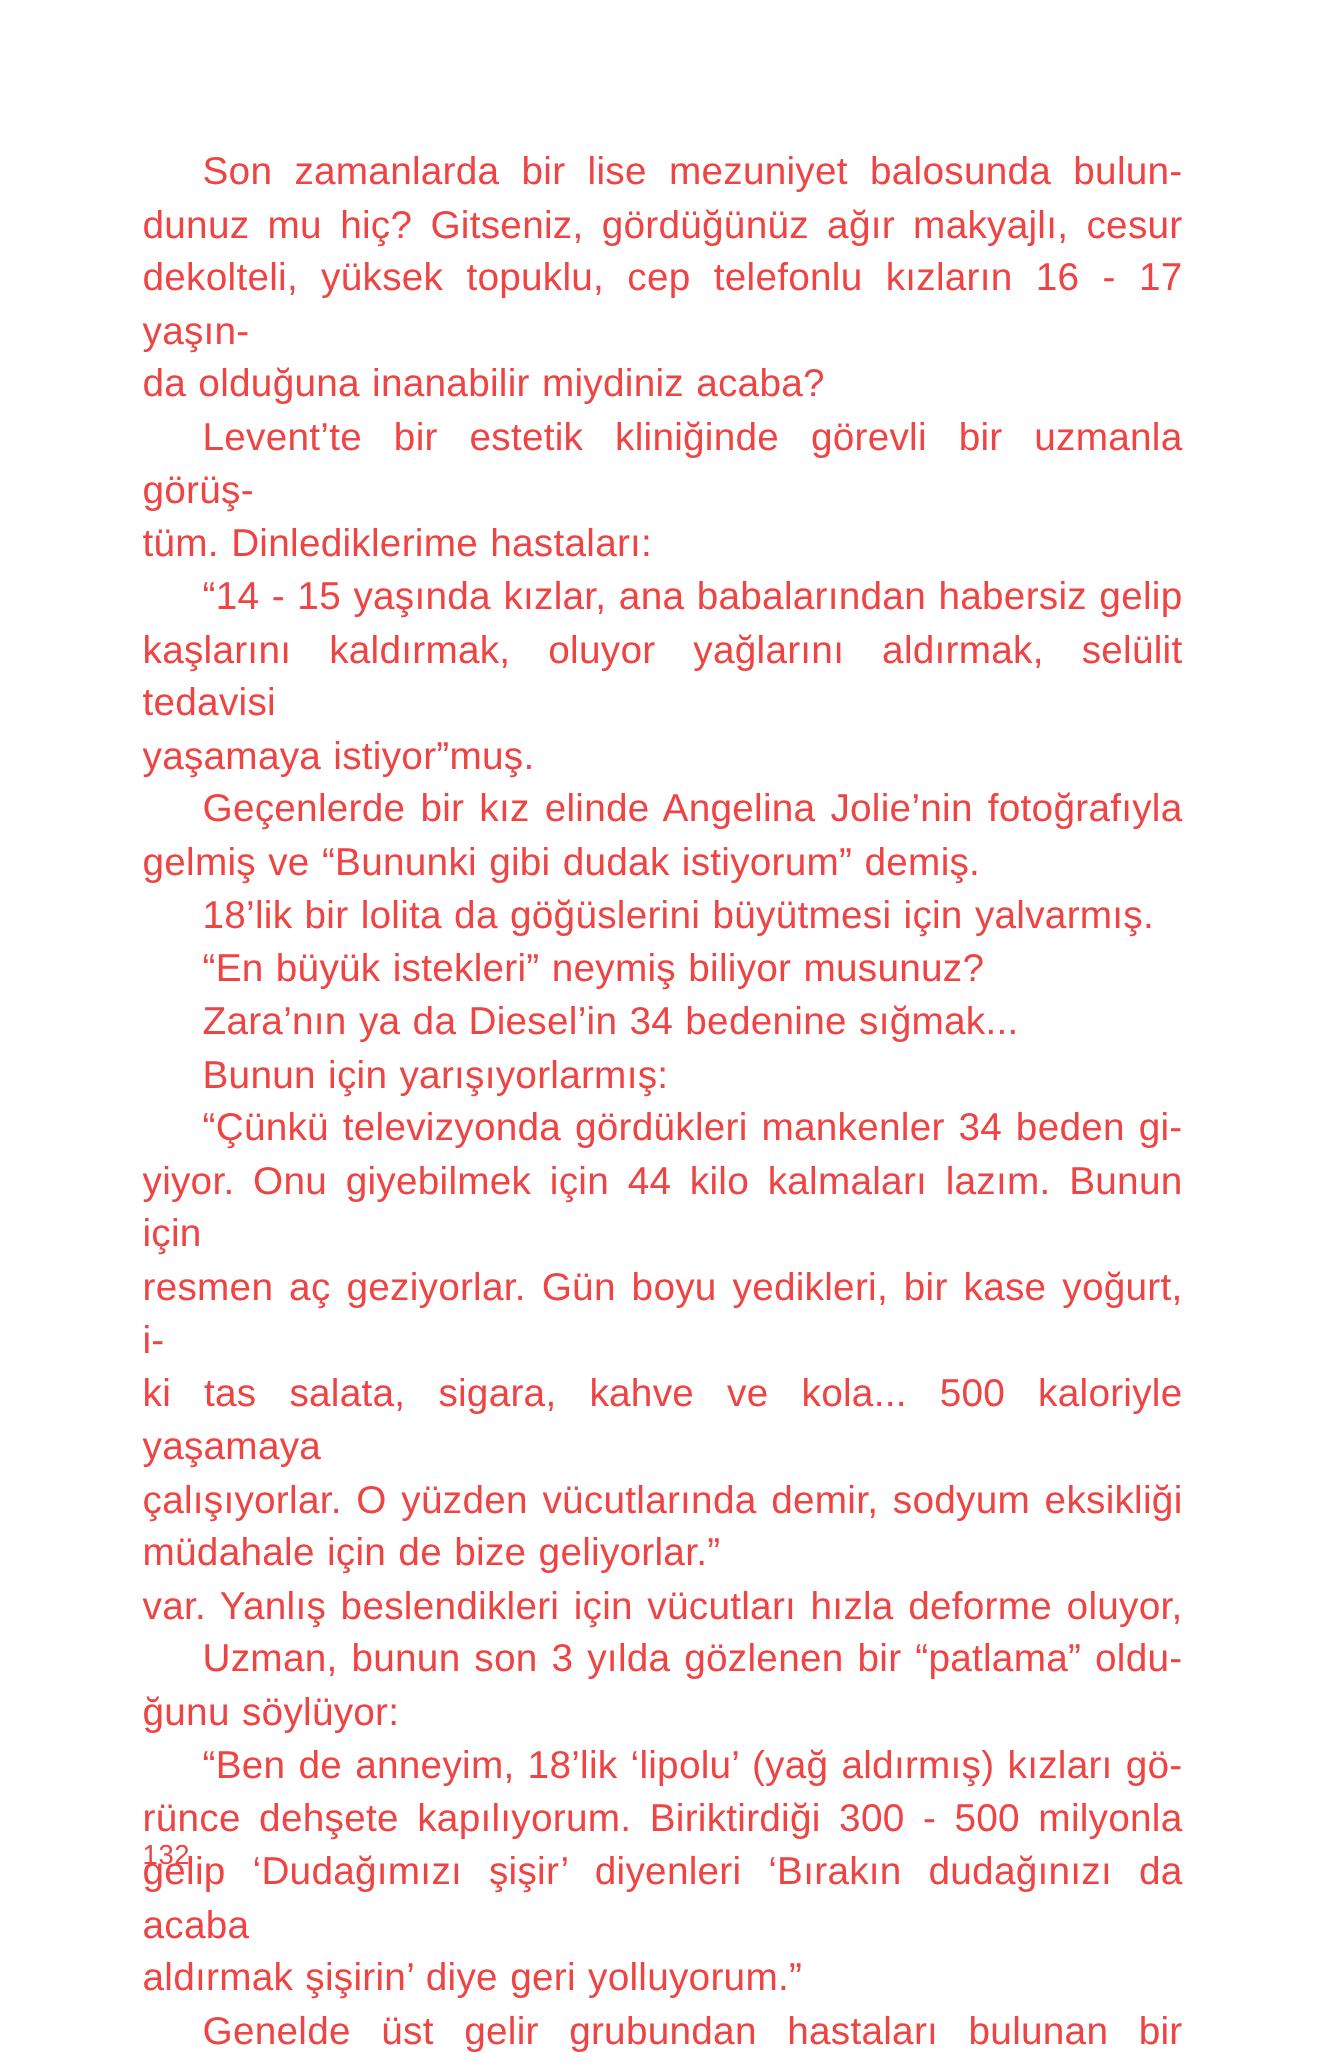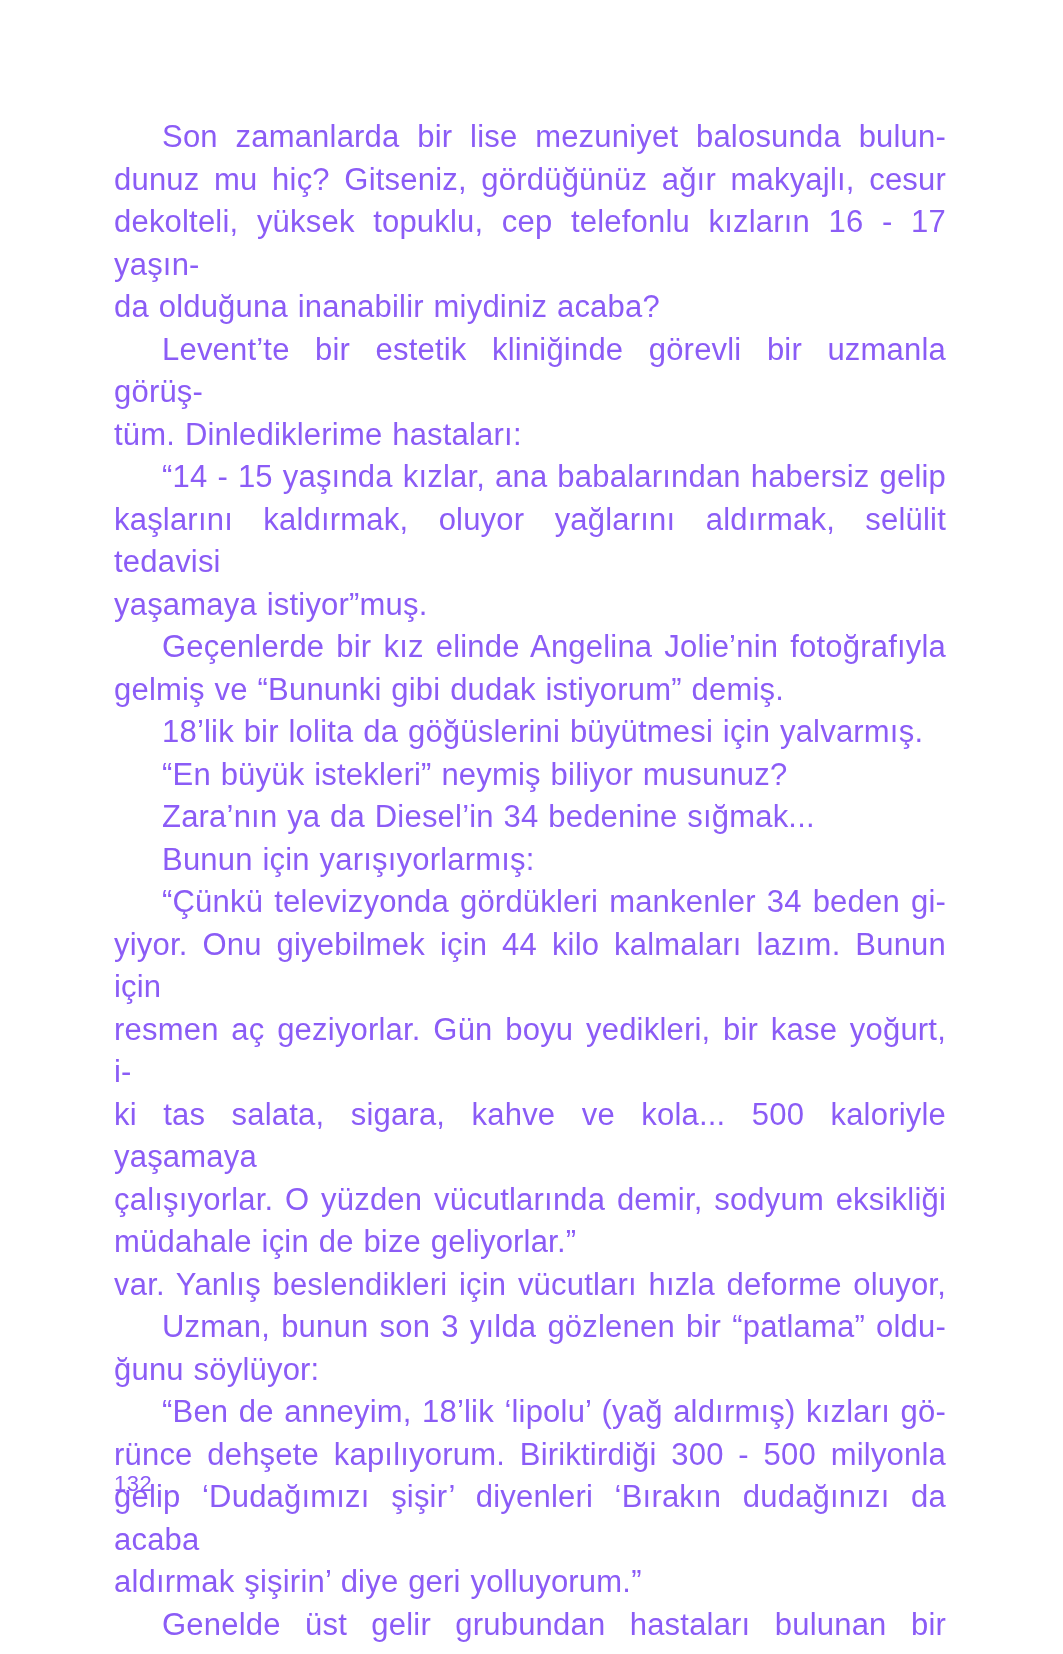--- a/index.html
+++ b/index.html
@@ -7,21 +7,21 @@
     padding: 0;
     background: #ffffff;
   }
   .page {
     position: relative;
     width: 1063px;
     height: 1654px;
     background: #ffffff;
     overflow: hidden;
     font-family: "Liberation Sans", "DejaVu Sans", sans-serif;
-    color: #8b5cf6;
+    color: #ef4444;
   }
   .text-block {
     position: absolute;
     left: 114px;
     top: 116px;
     width: 832px;
     font-size: 31px;
     line-height: 42.5px;
     letter-spacing: 0.2px;
   }

